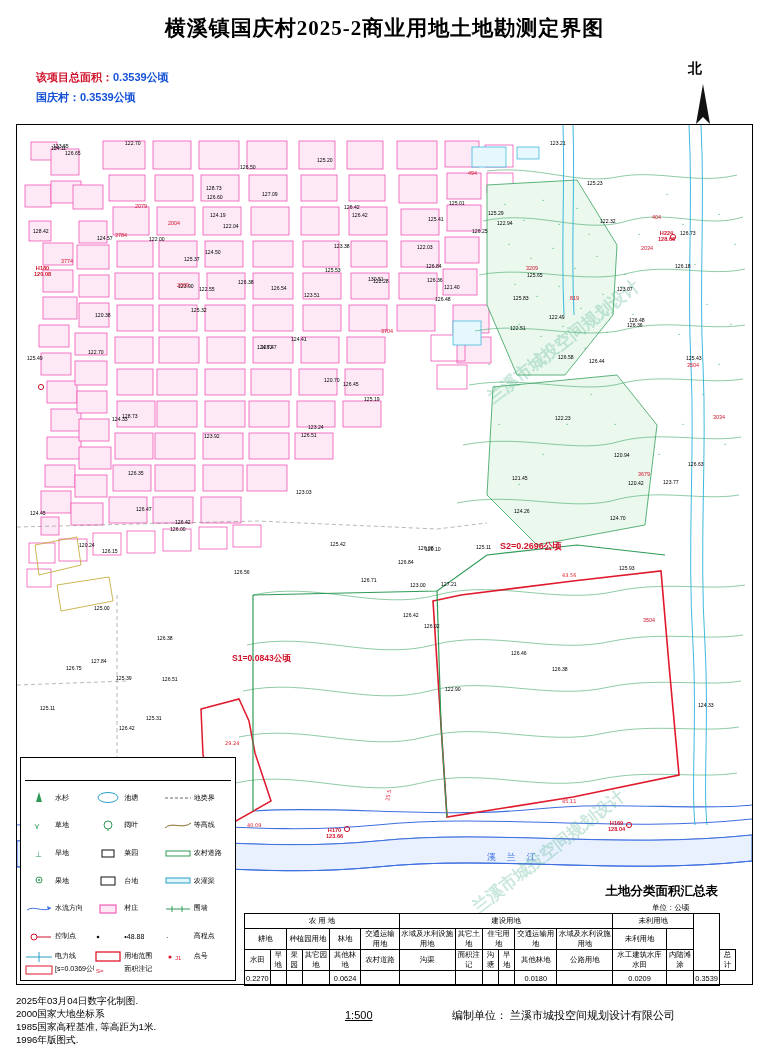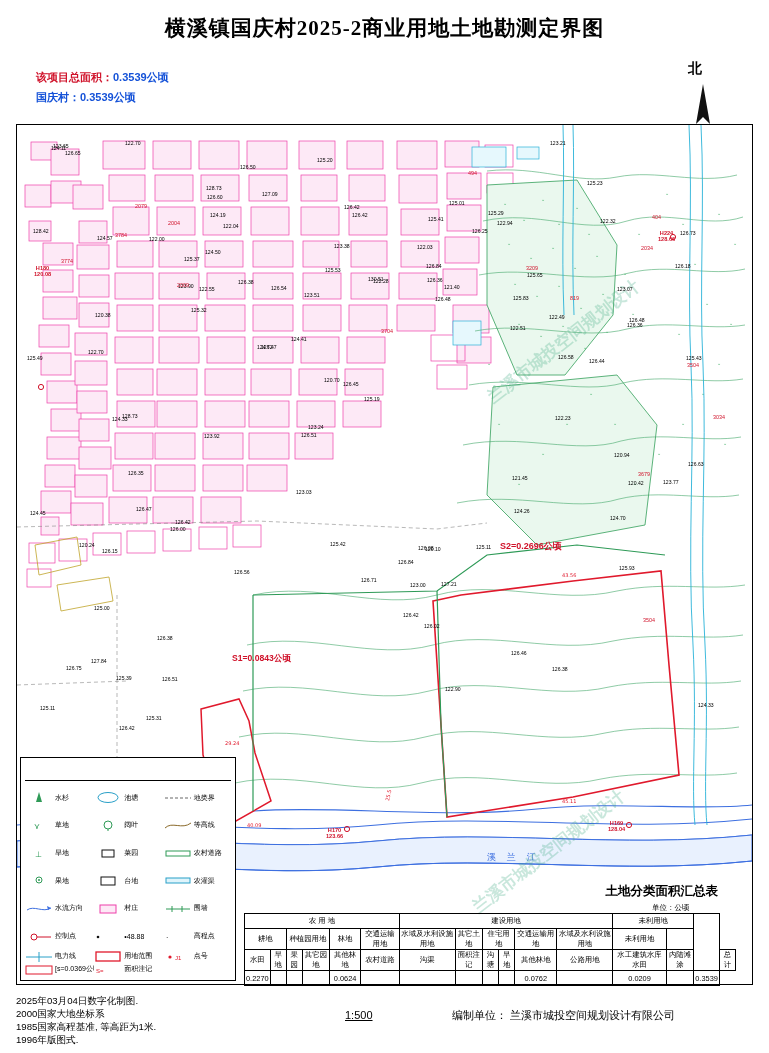--- a/index.html
+++ b/index.html
@@ -677,21 +677,21 @@
           <td colspan="1" rowspan="1">0.2270</td>
           <td colspan="1" rowspan="1"></td>
           <td colspan="1" rowspan="1"></td>
           <td colspan="1" rowspan="1"></td>
           <td colspan="1" rowspan="1">0.0624</td>
           <td colspan="1" rowspan="1"></td>
           <td colspan="1" rowspan="1"></td>
           <td colspan="1" rowspan="1"></td>
           <td colspan="1" rowspan="1"></td>
           <td colspan="1" rowspan="1"></td>
-          <td colspan="1" rowspan="1">0.0762</td>
+          <td colspan="1" rowspan="1">0.0180</td>
           <td colspan="1" rowspan="1"></td>
           <td colspan="1" rowspan="1">0.0209</td>
           <td colspan="1" rowspan="1"></td>
           <td colspan="1" rowspan="1">0.3539</td>
         </tr>
       </tbody>
   </table>
 
   <div class="footL">
     <div>2025年03月04日数字化制图.</div>

